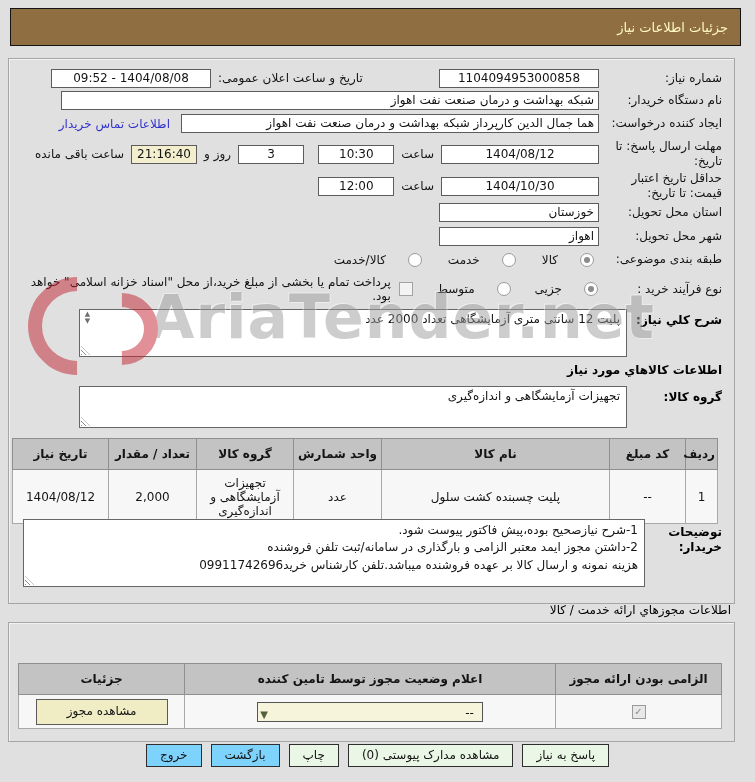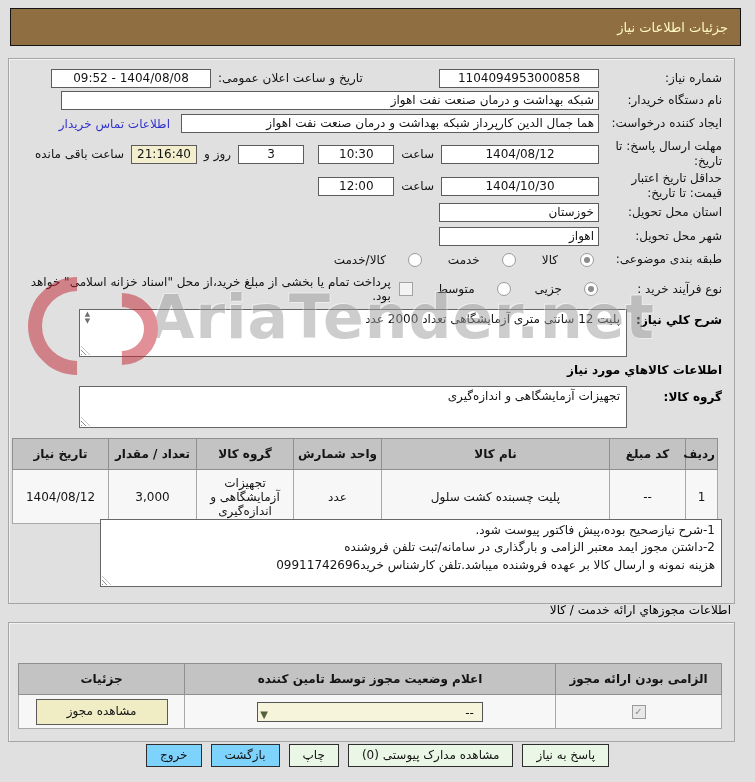--- a/index.html
+++ b/index.html
@@ -194,27 +194,28 @@
           <th>تاریخ نیاز</th>
         </tr>
       </thead>
       <tbody>
         <tr style="height:54px;">
           <td>1</td>
           <td>--</td>
           <td>پلیت چسبنده کشت سلول</td>
           <td>عدد</td>
           <td style="white-space:normal;">تجهیزات آزمایشگاهی و اندازه‌گیری</td>
-          <td>3,000</td>
+          <td>2,000</td>
           <td>1404/08/12</td>
         </tr>
       </tbody>
     </table>
 
     <div class="row" style="top:460px;align-items:flex-start;">
+      <div class="lbl boldlbl" style="flex-basis:70px;padding-top:6px;">توضیحات خریدار:</div>
       <div class="tbox" style="width:608px;height:62px;line-height:1.45;">
         <div>1-شرح نیازصحیح بوده،پیش فاکتور  پیوست شود.</div>
         <div>2-داشتن مجوز ایمد معتبر الزامی و بارگذاری در سامانه/ثبت تلفن فروشنده</div>
         <div>هزینه نمونه و ارسال کالا بر عهده فروشنده میباشد.تلفن کارشناس خرید09911742696</div>
         <div class="resz"></div>
       </div>
     </div>
   </div>
 
   <div class="sectitle" style="top:603px;right:24px;font-weight:normal;">اطلاعات مجوزهاي ارائه خدمت / کالا</div>

